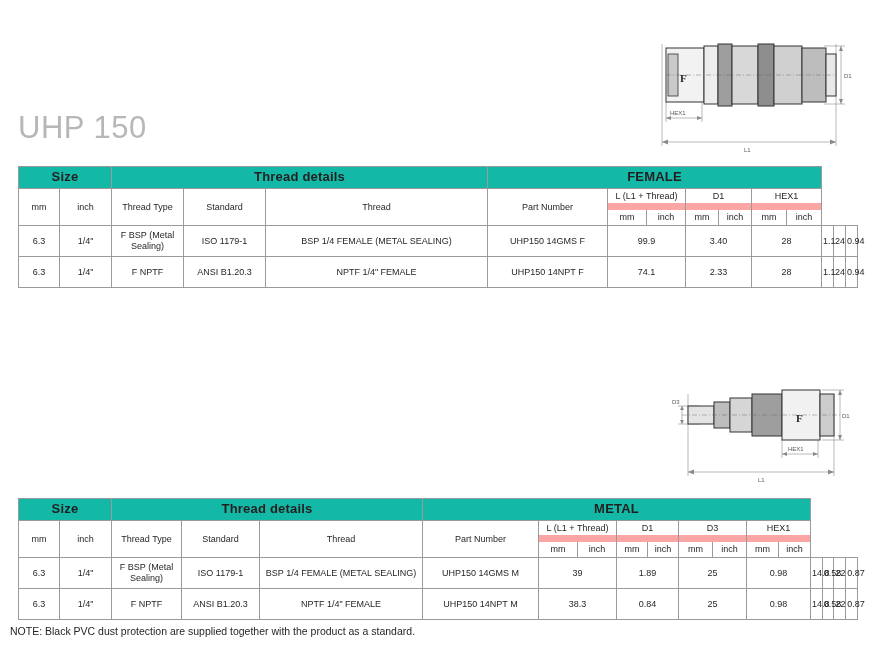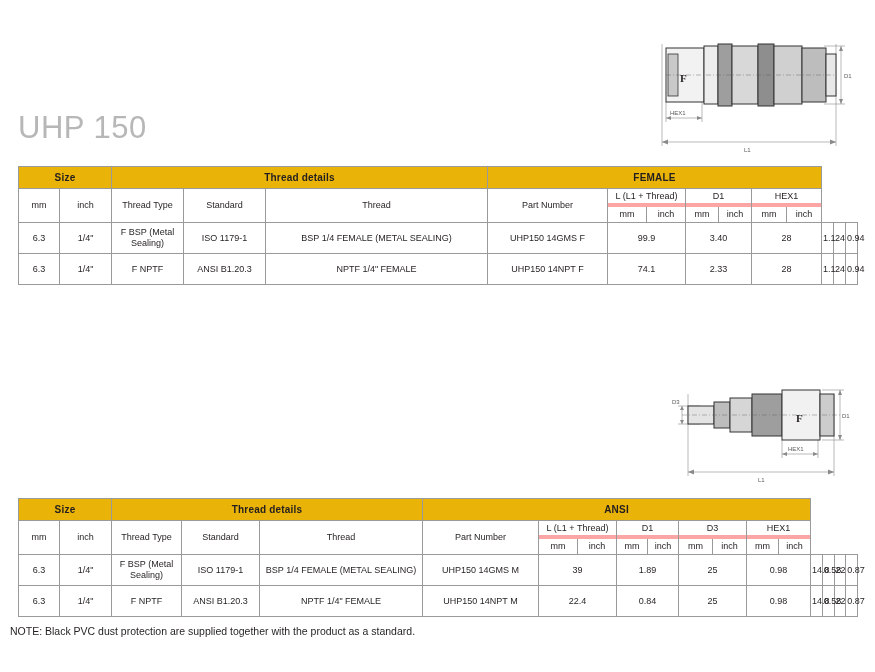--- a/index.html
+++ b/index.html
@@ -41,40 +41,40 @@
   table.spec th, table.spec td {
     border: 1px solid #9a9a9a;
     text-align: center;
     vertical-align: middle;
     padding: 2px 1px;
     line-height: 1.15;
     font-weight: normal;
     color: #231f20;
   }
   table.spec th.group {
-    background: #eab308;
+    background: #14b8a6;
     font-weight: bold;
-    font-size: 10px;
+    font-size: 13px;
     height: 17px;
     letter-spacing: 0.2px;
   }
   table.spec th.sub {
     background: #ffffff;
     font-size: 9px;
     height: 16px;
   }
   table.spec th.subhead-2 {
     padding: 0;
   }
   .sub2 {
     display: block;
   }
   .sub2 .top {
     display: block;
-    border-bottom: 4px solid #fca5a5;
+    border-bottom: 7px solid #fca5a5;
     padding: 2px 0;
   }
   .sub2 .bot {
     display: flex;
   }
   .sub2 .bot span {
     flex: 1 1 50%;
     padding: 2px 0;
   }
   .sub2 .bot span.first {
@@ -287,21 +287,21 @@
     <col style="width:116px">
     <col style="width:78px">
       <col style="width:62px">
       <col style="width:68px">
       <col style="width:64px">
   </colgroup>
   <thead>
     <tr>
       <th class="group" colspan="2">Size</th>
       <th class="group" colspan="3">Thread details</th>
-      <th class="group" colspan="5">ANSI</th>
+      <th class="group" colspan="5">METAL</th>
     </tr>
     <tr>
       <th class="sub">mm</th>
       <th class="sub">inch</th>
       <th class="sub">Thread Type</th>
       <th class="sub">Standard</th>
       <th class="sub">Thread</th>
       <th class="sub">Part Number</th>
       <th class="sub subhead-2">
         <span class="sub2">
@@ -358,21 +358,21 @@
       <td class="tall">22</td>
       <td class="tall">0.87</td>
     </tr>
     <tr>
       <td>6.3</td>
       <td>1/4"</td>
       <td>F NPTF</td>
       <td>ANSI B1.20.3</td>
       <td>NPTF 1/4" FEMALE</td>
       <td>UHP150 14NPT M</td>
-      <td>22.4</td>
+      <td>38.3</td>
       <td>0.84</td>
       <td>25</td>
       <td>0.98</td>
       <td>14.8</td>
       <td>0.58</td>
       <td>22</td>
       <td>0.87</td>
     </tr>
   </tbody>
 </table>

